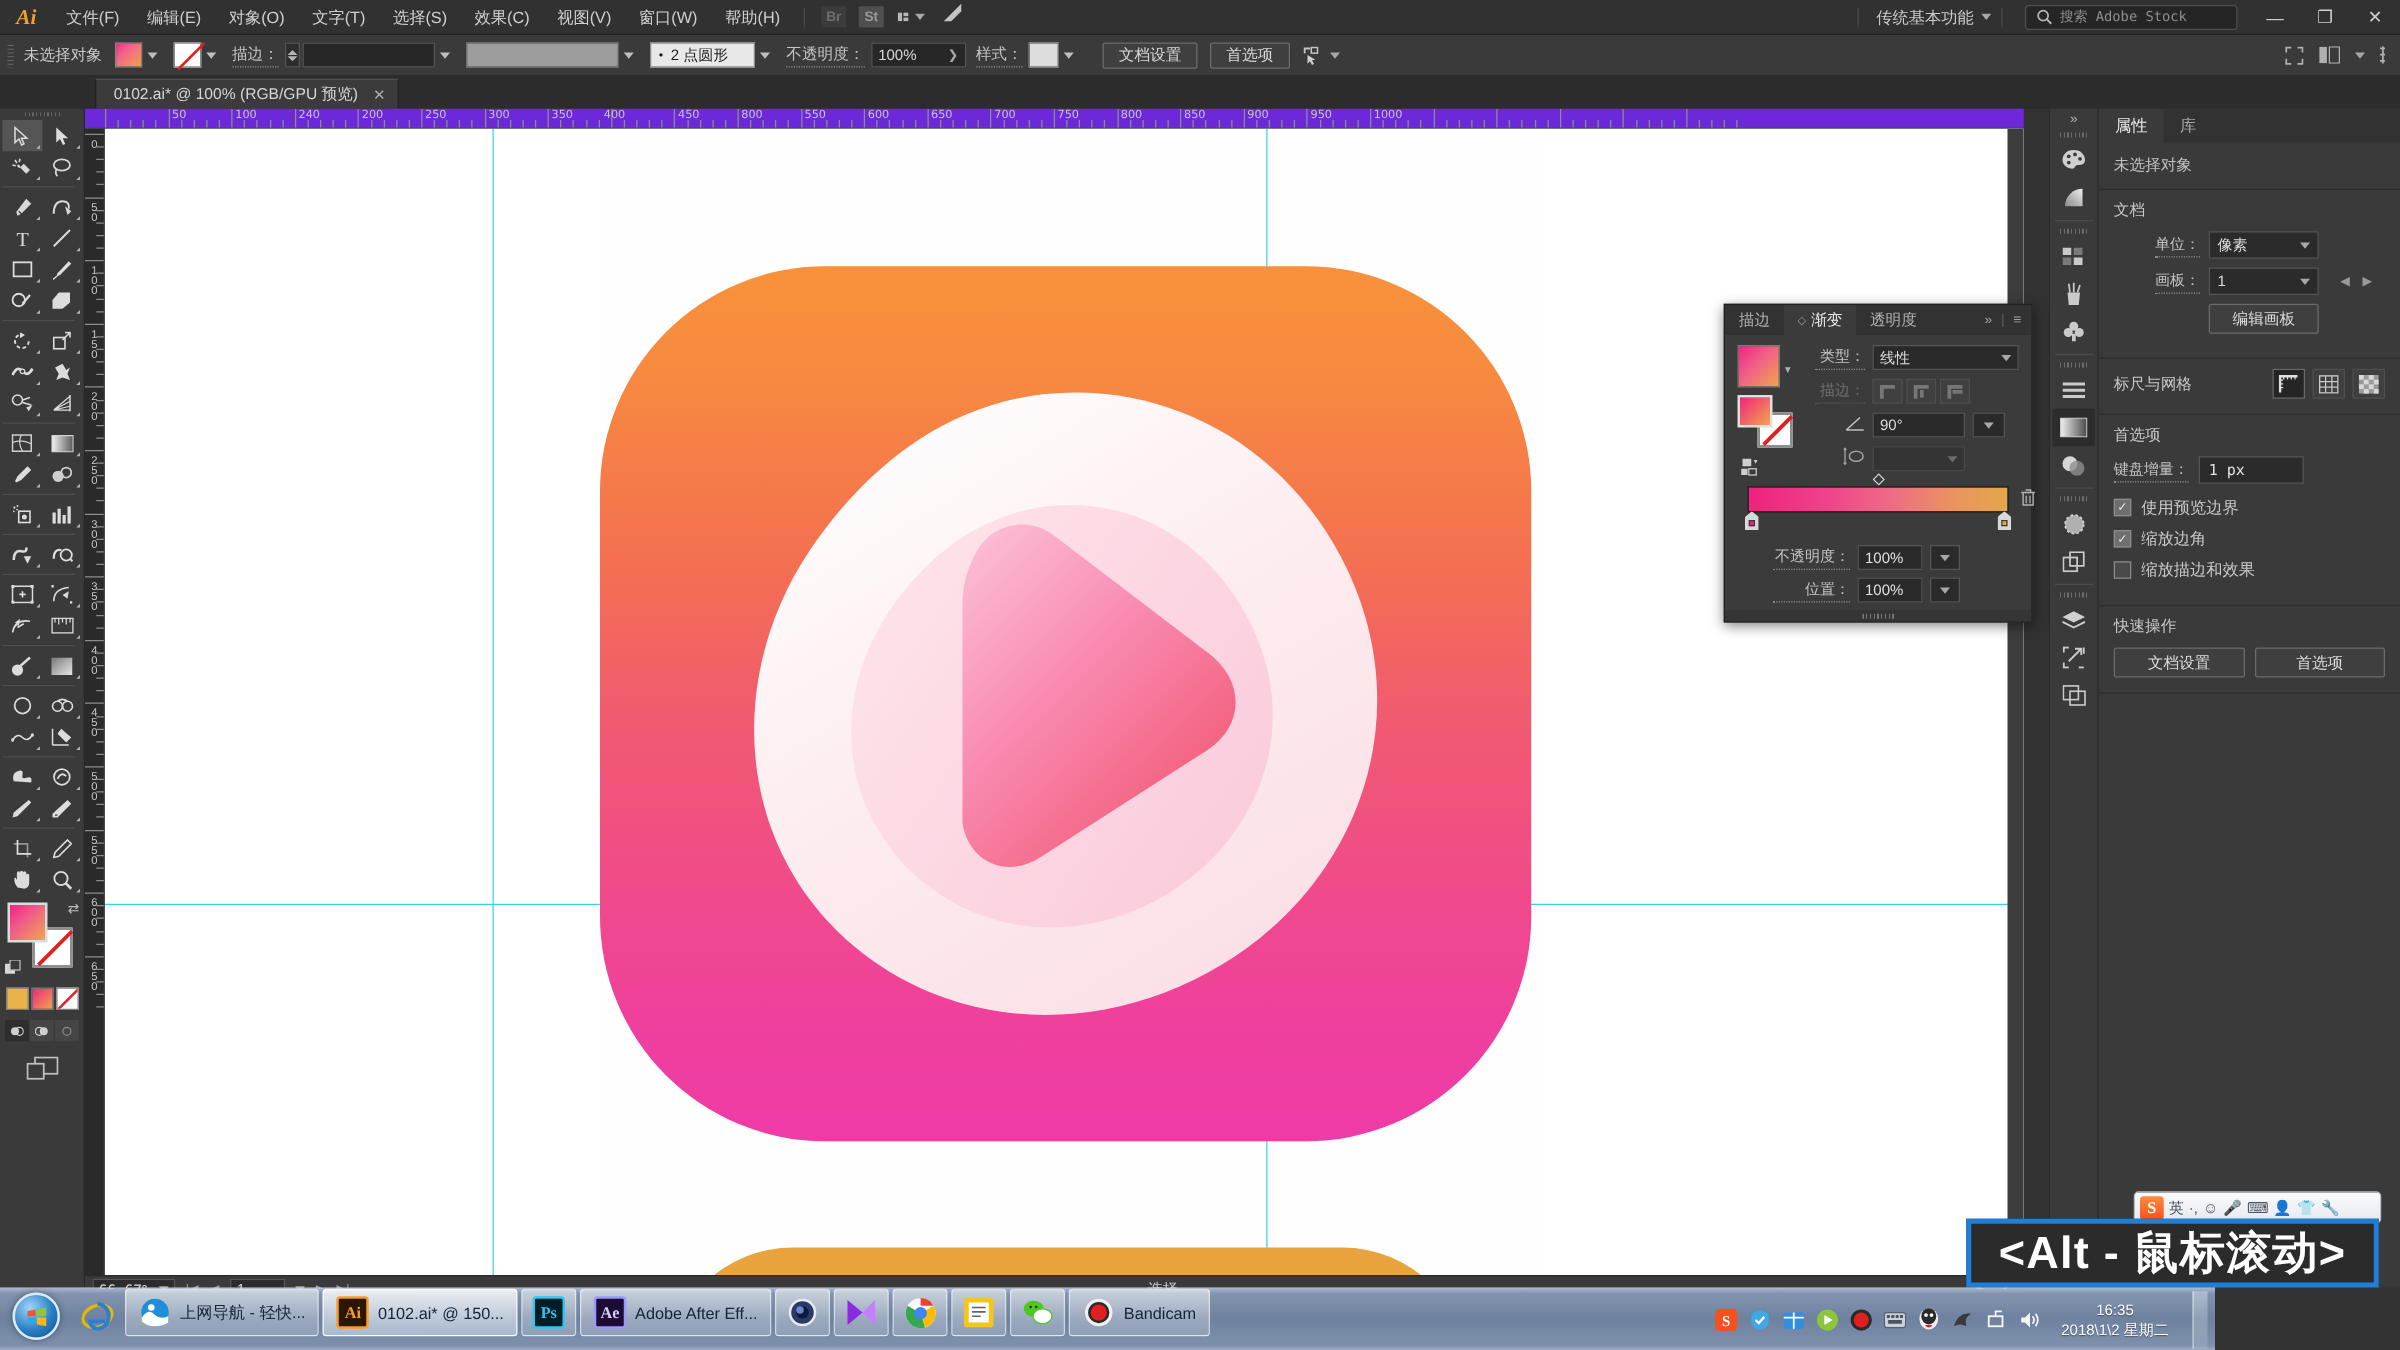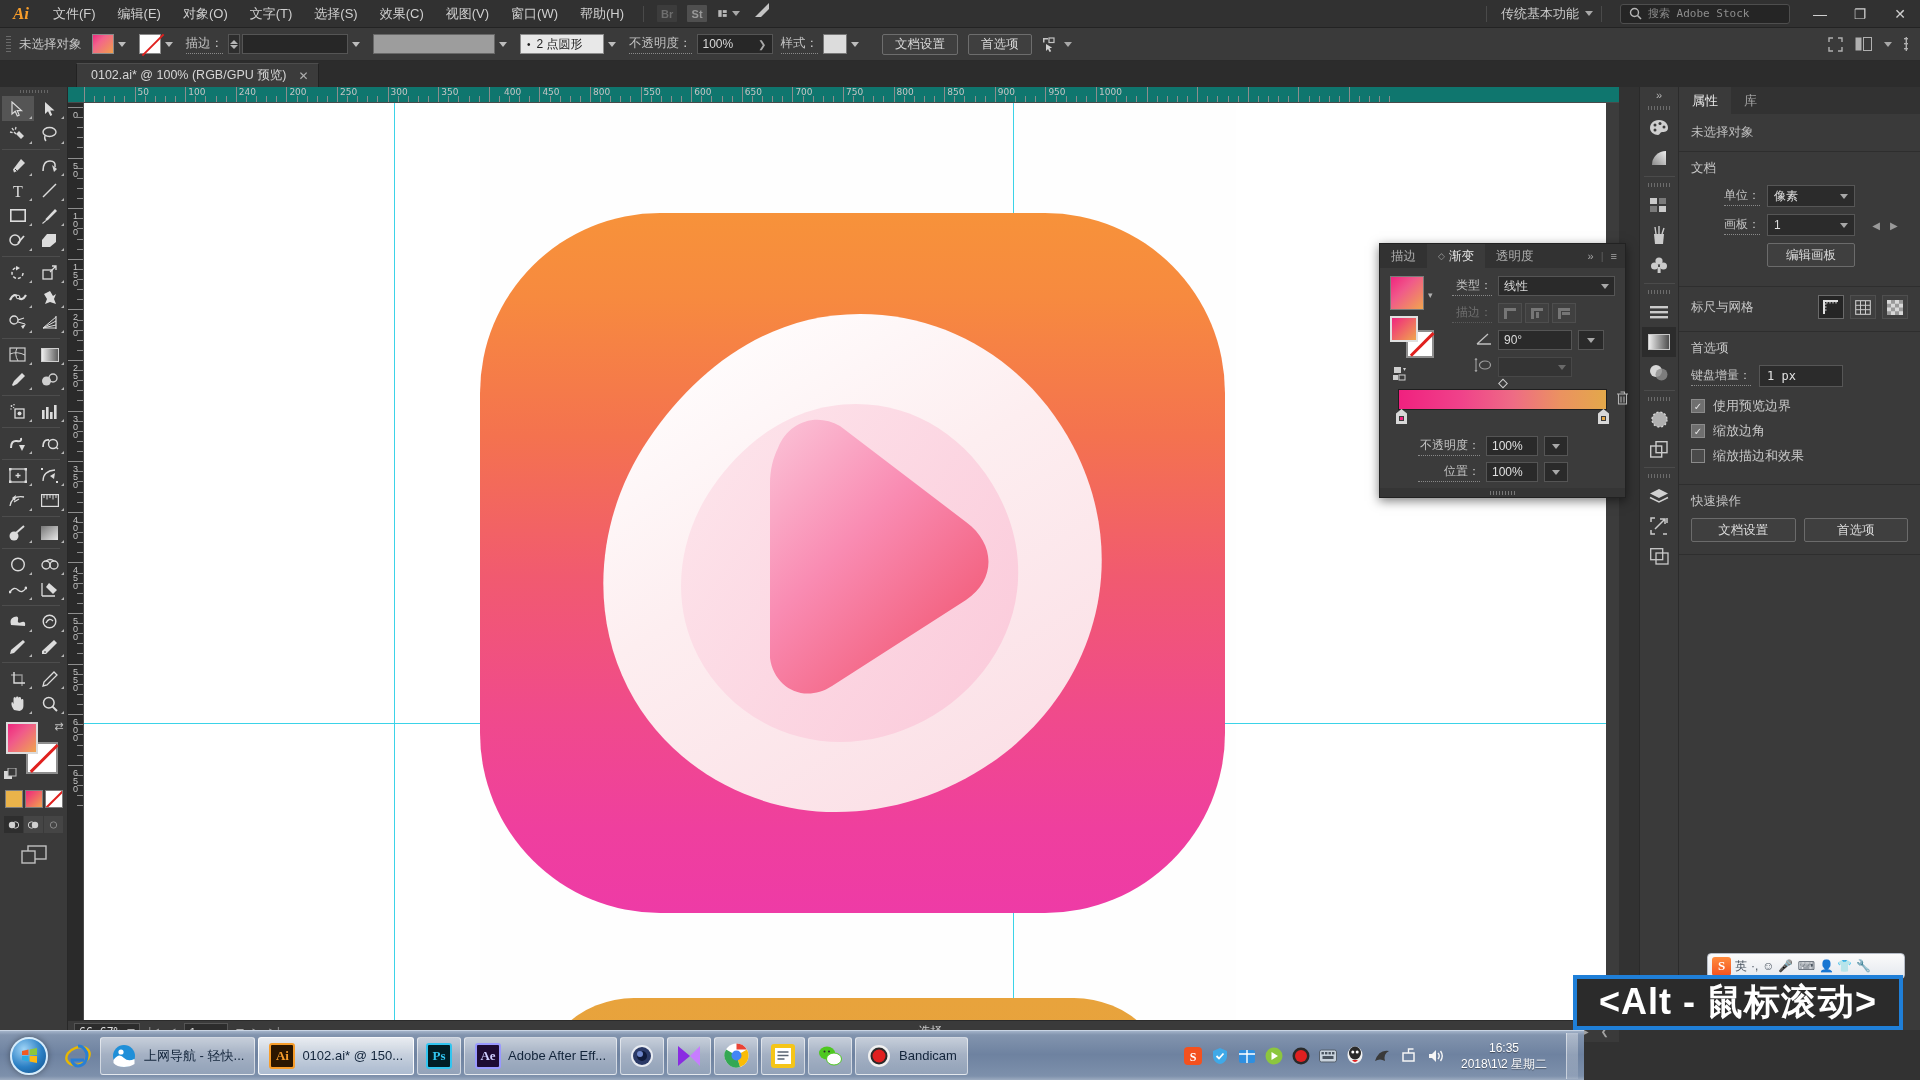--- a/index.html
+++ b/index.html
@@ -157,21 +157,21 @@
   .mini-sw { width: 18px; height: 18px; border: 1px solid #7d7d7d; }
   .mode-row { display: flex; gap: 1px; margin-top: 8px; }
   .mode-btn { width: 19px; height: 17px; background: #454545; display: flex;
     align-items: center; justify-content: center; }
   .mode-btn.on { background: #2e2e2e; }
   .screen-mode { margin-top: 12px; }
 
   
   .ruler-h {
     position: absolute; left: 68px; top: 87px; width: 1551px; height: 16px;
-    background: #0f766e; border-bottom: 1px solid #4a4a4a; overflow: hidden;
+    background: #6d28d9; border-bottom: 1px solid #4a4a4a; overflow: hidden;
   }
   .ruler-v {
     position: absolute; left: 68px; top: 103px; width: 16px; height: 918px;
     background: #2a2a2a; border-right: 1px solid #4a4a4a; overflow: hidden;
   }
   .rtick { position: absolute; top: 9px; width: 1px; height: 7px; background: #8d8d8d; }
   .rtick.major { top: 0; height: 16px; }
   .rlabel { position: absolute; top: 0px; font-size: 9px; color: #c5c5c5;
     font-family: "DejaVu Sans", sans-serif; }
   .vtick { position: absolute; left: 9px; height: 1px; width: 7px; background: #8d8d8d; }
@@ -377,23 +377,23 @@
     z-index: 45;
   }
   .ime-s { width: 19px; height: 19px; border-radius: 3px;
     background: linear-gradient(180deg,#ff8b3d,#f4511e); color: #fff; font-weight: bold;
     font-size: 13px; display: flex; align-items: center; justify-content: center;
     font-family: "Liberation Serif", serif; }
   .ime-i { font-size: 12px; color: #4b5560; display: flex; align-items: center; }
 
   
   .taskbar {
-    position: absolute; left: 0; bottom: 0; width: 1584px; height: 50px;
+    position: absolute; left: 0; bottom: 0; width: 1772px; height: 50px;
     background: linear-gradient(180deg, #a3b3c9 0%, #8294ae 8%, #6e82a0 48%, #7d90ab 92%, #9cabc0 100%);
-    display: flex; align-items: center; border-top: 1px solid #c8d4e4; z-index: 60;
+    display: flex; border-top: 1px solid #c8d4e4; z-index: 60;
   }
   .start-orb {
     width: 54px; height: 44px; display: flex; align-items: center; justify-content: center;
     margin-left: 2px;
   }
   .orb { width: 38px; height: 38px; border-radius: 50%;
     background: radial-gradient(circle at 35% 30%, #9fd4f7, #2a7fc4 55%, #0f4d86);
     border: 2px solid #d6ecfb; display: flex; align-items: center; justify-content: center;
     box-shadow: 0 0 6px rgba(0,0,0,.4); }
   .qlaunch { width: 44px; height: 44px; display: flex; align-items: center; justify-content: center; }
@@ -1021,21 +1021,21 @@
       <div class="rtick" style="left: 339.84px;"></div>
       <div class="rtick" style="left: 349.96px;"></div>
       <div class="rtick" style="left: 360.08px;"></div>
       <div class="rtick major" style="left: 370.2px;"></div>
       <div class="rlabel" style="left: 373.2px;">350</div>
       <div class="rtick" style="left: 380.32px;"></div>
       <div class="rtick" style="left: 390.44px;"></div>
       <div class="rtick" style="left: 400.56px;"></div>
       <div class="rtick" style="left: 410.68px;"></div>
       <div class="rtick major" style="left: 420.8px;"></div>
-      <div class="rlabel" style="left: 436px;">400</div>
+      <div class="rlabel" style="left: 415px;">400</div>
       <div class="rtick" style="left: 430.92px;"></div>
       <div class="rtick" style="left: 441.04px;"></div>
       <div class="rtick" style="left: 451.16px;"></div>
       <div class="rtick" style="left: 461.28px;"></div>
       <div class="rtick major" style="left: 471.4px;"></div>
       <div class="rlabel" style="left: 474.4px;">450</div>
       <div class="rtick" style="left: 481.52px;"></div>
       <div class="rtick" style="left: 491.64px;"></div>
       <div class="rtick" style="left: 501.76px;"></div>
       <div class="rtick" style="left: 511.88px;"></div>

